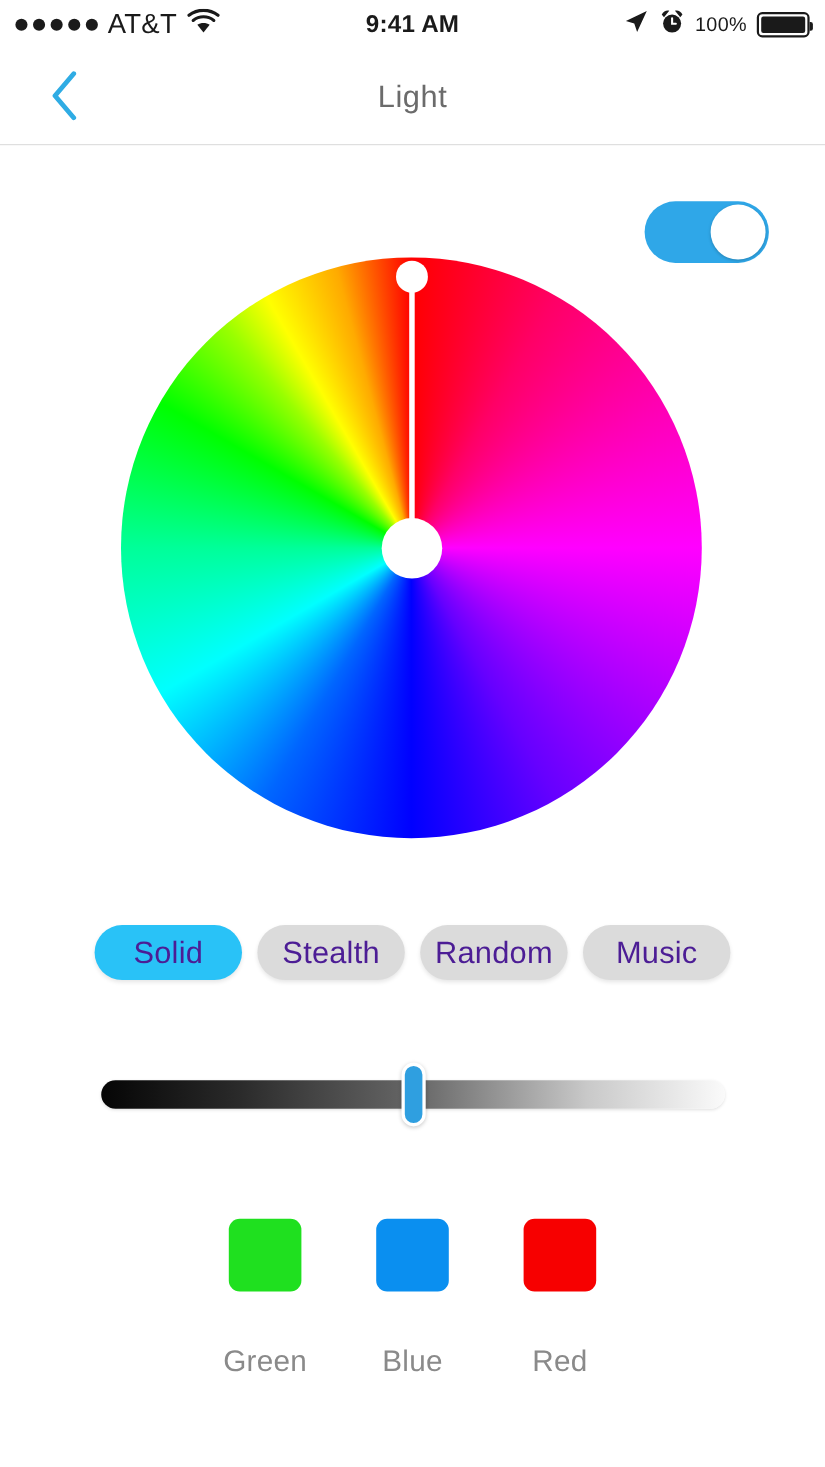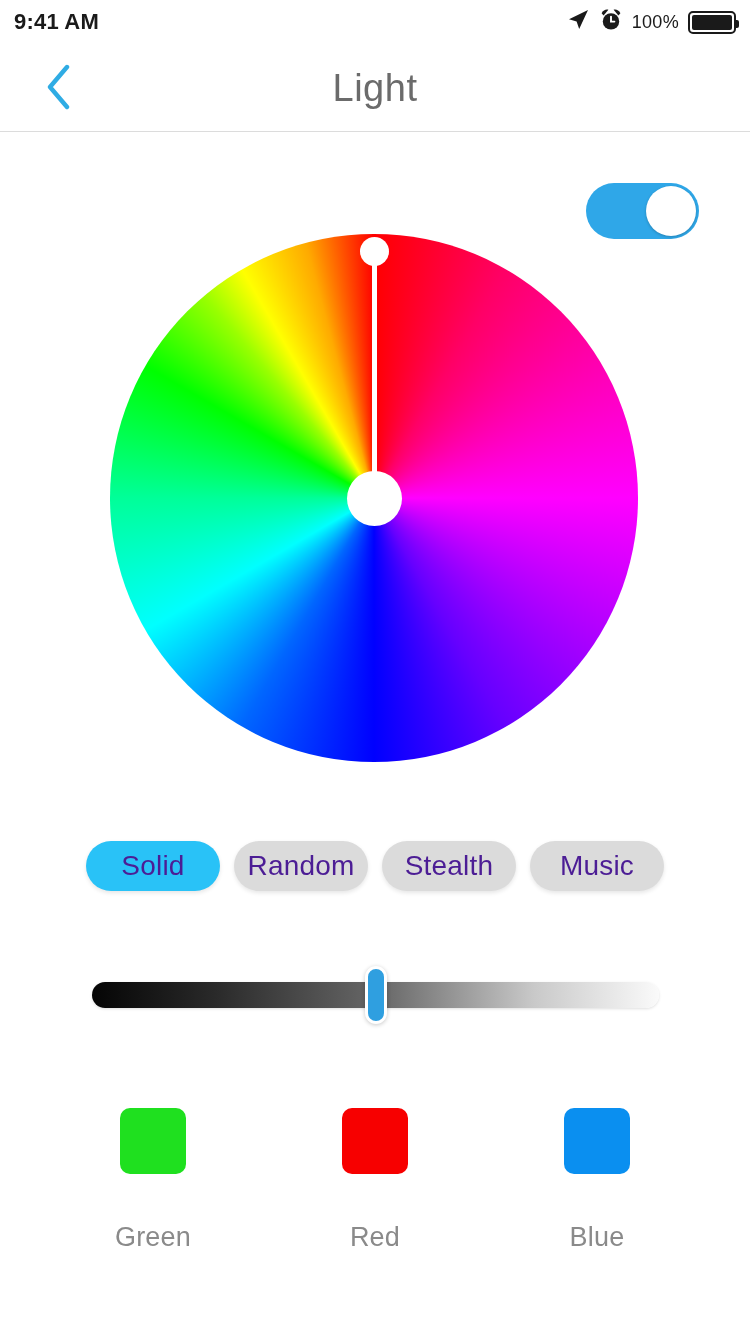--- a/index.html
+++ b/index.html
@@ -40,21 +40,21 @@
     border-bottom:1px solid #dcdcdc;
   }
   #back-button{
     position:absolute; left:24px; top:0; height:88px; width:70px;
     display:flex; align-items:center; justify-content:center; cursor:pointer;
     background:none; border:none;
   }
   #nav-title{
     position:absolute; left:0; top:0; width:750px; height:88px;
     display:flex; align-items:center; justify-content:center;
-    font-size:38px; font-weight:300; color:#6b6b6b; letter-spacing:.5px;
+    font-size:28px; font-weight:300; color:#6b6b6b; letter-spacing:.5px;
   }
 
   
   #power-toggle{
     position:absolute; left:586px; top:183px;
     width:113px; height:56px; border-radius:28px;
     background:#2FA7E8; cursor:pointer;
   }
   #power-toggle .knob{
     position:absolute; top:3px; right:3px; width:50px; height:50px;
@@ -113,36 +113,53 @@
   }
   #brightness-thumb{
     position:absolute; left:272px; top:-16px; width:22px; height:58px;
     border-radius:11px; background:#2F9FE0; border:3px solid #ffffff;
     box-shadow:0 1px 4px rgba(0,0,0,.22); cursor:pointer;
   }
 
   
   #preset-swatches{
     position:absolute; left:86px; top:1108px; width:578px;
-    display:flex; justify-content:space-between;
+    display:flex; justify-content:center;
   }
   .swatch-cell{
     width:134px; display:flex; flex-direction:column; align-items:center;
   }
   .swatch{
     width:66px; height:66px; border-radius:10px; cursor:pointer;
   }
   .swatch-label{
     margin-top:48px; font-size:27px; font-weight:300; color:#8a8a8a; letter-spacing:.2px;
   }
 </style>
 </head>
 <body>
 
 <div id="status-bar">
+  <div id="status-left">
+    <span class="signal-dots">
+      <i></i>
+        <i></i>
+        <i></i>
+        <i></i>
+        <i></i>
+    </span>
+    <span id="carrier-name">AT&amp;T</span>
+    <span>
+      <svg width="30" height="23" viewBox="0 0 30 23">
+        <path d="M15 21.5 L9.4 14.6 C12.6 12.2 17.4 12.2 20.6 14.6 Z" fill="#1a1a1a"></path>
+        <path d="M5.6 10.6 C11.1 6.2 18.9 6.2 24.4 10.6" stroke="#1a1a1a" stroke-width="2.8" fill="none" stroke-linecap="round"></path>
+        <path d="M1.8 5.9 C9.4 -0.1 20.6 -0.1 28.2 5.9" stroke="#1a1a1a" stroke-width="2.8" fill="none" stroke-linecap="round"></path>
+      </svg>
+    </span>
+  </div>
   <div id="status-center">9:41 AM</div>
   <div id="status-right">
     <span>
       <svg width="24" height="24" viewBox="0 0 24 24">
         <path d="M22 2 L3 11.2 L10.6 13.4 L13.2 21 Z" fill="#1a1a1a"></path>
       </svg>
     </span>
     <span>
       <svg width="24" height="24" viewBox="0 0 24 24">
         <circle cx="12" cy="13.4" r="8.2" fill="#1a1a1a"></circle>
@@ -178,41 +195,41 @@
   <div id="wheel-selector-line"></div>
   <div id="wheel-selector-handle"></div>
   <div id="wheel-center-handle"></div>
 </div>
 
 <div id="mode-buttons">
   <button class="mode-btn active" style="background: rgb(41, 194, 247);">
     <span>Solid</span>
   </button>
   <button class="mode-btn" style="background: rgb(219, 219, 219);">
+    <span>Stealth</span>
+  </button>
+  <button class="mode-btn" style="background: rgb(219, 219, 219);">
     <span>Random</span>
-  </button>
-  <button class="mode-btn" style="background: rgb(219, 219, 219);">
-    <span>Stealth</span>
   </button>
   <button class="mode-btn" style="background: rgb(219, 219, 219);">
     <span>Music</span>
   </button>
 </div>
 
 <div id="brightness-slider">
   <div id="brightness-track"></div>
   <div id="brightness-thumb" style="left: 272.5px; background: rgb(47, 159, 224);"></div>
 </div>
 
 <div id="preset-swatches">
   <div class="swatch-cell">
     <span class="swatch" style="background: rgb(31, 224, 31);"></span>
     <span class="swatch-label">Green</span>
   </div>
   <div class="swatch-cell">
+    <span class="swatch" style="background: rgb(10, 143, 240);"></span>
+    <span class="swatch-label">Blue</span>
+  </div>
+  <div class="swatch-cell">
     <span class="swatch" style="background: rgb(247, 0, 0);"></span>
     <span class="swatch-label">Red</span>
   </div>
-  <div class="swatch-cell">
-    <span class="swatch" style="background: rgb(10, 143, 240);"></span>
-    <span class="swatch-label">Blue</span>
-  </div>
 </div>
 
 </body></html>

